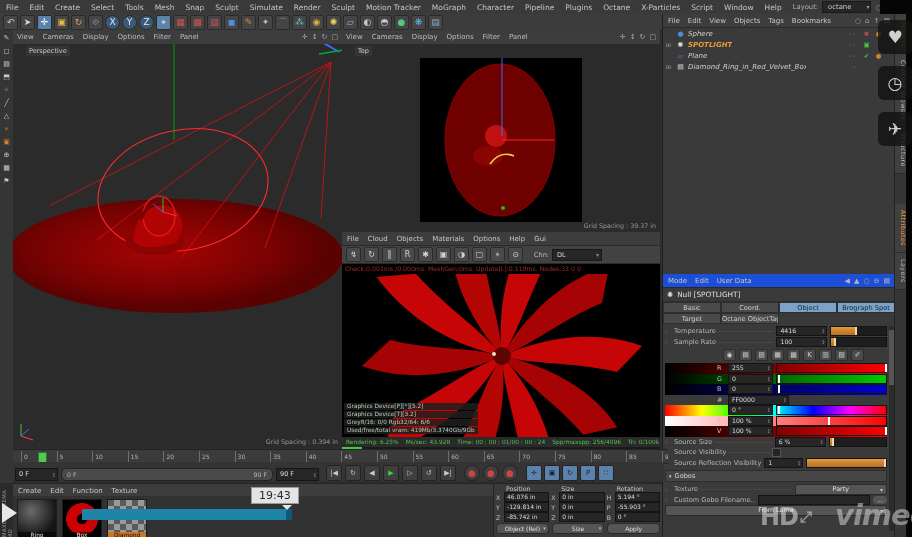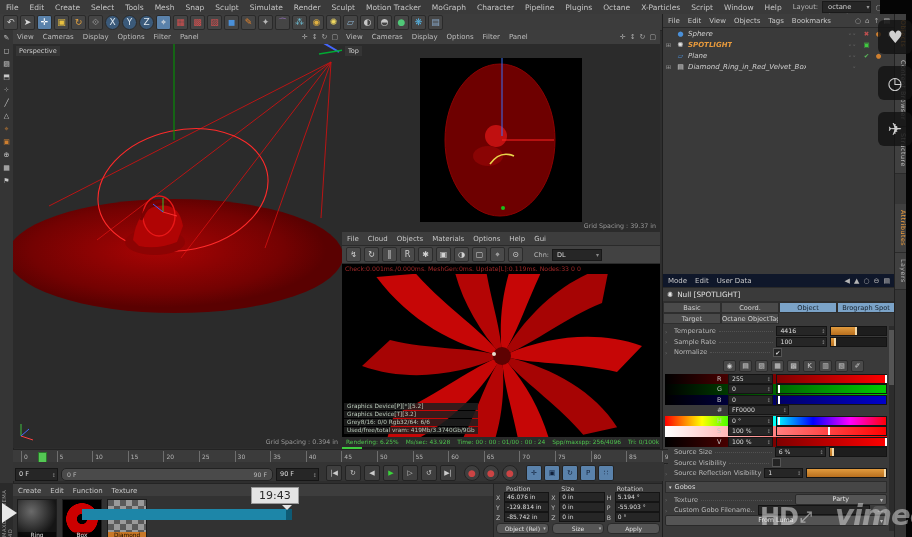--- a/index.html
+++ b/index.html
@@ -18,21 +18,21 @@
   .toolbar2{left:0;top:14px;width:662px;height:16px;background:#3c3c3c;border-bottom:1px solid #242424;display:flex;align-items:center;gap:2px;padding-left:3px;overflow:hidden;}
   .tbi{width:13px;height:13px;display:flex;align-items:center;justify-content:center;font-size:9px;background:#454545;border:1px solid #2a2a2a;border-radius:2px;flex:0 0 auto;}
   .tbi.circ{border-radius:50%;background:#3b5a7a;}
   .tbi.act{background:#5a82ab;}
   
   .leftrail{left:0;top:30px;width:13px;height:453px;background:#353535;border-right:1px solid #222;display:flex;flex-direction:column;align-items:center;gap:4px;padding-top:4px;}
   .lri{font-size:7px;line-height:8px;}
   
   .vhead{height:14px;background:#3d3d3d;border-bottom:1px solid #262626;display:flex;align-items:center;gap:9px;padding:0 4px;font-size:7px;color:#bdbdbd;}
   .vhead .sp{margin-left:auto;display:flex;gap:4px;font-size:7px;color:#aaa;}
-  .vlabel{position:absolute;left:3px;top:16px;background:#3a3a3ab0;color:#cfcfcf;font-size:6.5px;padding:1px 3px;z-index:3;}
+  .vlabel{position:absolute;left:13px;top:16px;background:#3a3a3ab0;color:#cfcfcf;font-size:6.5px;padding:1px 3px;z-index:3;}
   .gridlabel{position:absolute;right:4px;bottom:3px;color:#9a9a9a;font-size:6.3px;z-index:3;}
   .persp{left:13px;top:30px;width:329px;height:418px;background:#2b2b2b;border-right:1px solid #1f1f1f;overflow:hidden;}
   .topview{left:342px;top:30px;width:318px;height:202px;background:#2b2b2b;border-bottom:1px solid #1f1f1f;overflow:hidden;}
   
   .octane{left:342px;top:232px;width:318px;height:217px;background:#383838;overflow:hidden;}
   .omen{height:13px;background:#3d3d3d;display:flex;gap:9px;align-items:center;padding:0 5px;font-size:7px;border-bottom:1px solid #2a2a2a;}
   .otools{height:17px;background:#424242;display:flex;align-items:center;gap:3px;padding:0 4px;border-bottom:1px solid #2a2a2a;}
   .oti{width:13px;height:13px;background:#4a4a4a;border:1px solid #2c2c2c;border-radius:2px;display:flex;align-items:center;justify-content:center;font-size:8px;color:#d2d2d2;}
   .chn{margin-left:8px;display:flex;align-items:center;gap:3px;font-size:6.5px;color:#bbb;}
   .chn .dd{background:#262626;border:1px solid #181818;width:44px;height:10px;line-height:10px;padding-left:4px;font-size:6.5px;color:#ddd;position:relative;}
@@ -52,21 +52,21 @@
   .objrow .exp{width:7px;color:#9a9a9a;font-size:6px;}
   .objrow .oic{width:9px;text-align:center;font-size:7px;}
   .objrow .lbl{white-space:nowrap;overflow:hidden;max-width:118px;font-style:italic;}
   .objrow.sel .lbl{color:#e89a3c;font-weight:bold;}
   .objrow .dots{margin-left:auto;color:#8a8a8a;font-size:6px;letter-spacing:1px;padding-right:2px;}
   .objrow .tg{width:9px;text-align:center;font-size:6.5px;}
   
   .attrs{left:662px;top:274px;width:232px;height:263px;background:#3a3a3a;border-left:1px solid #1f1f1f;overflow:hidden;}
   .attrs .scroll{position:absolute;right:1px;top:52px;width:5px;height:205px;background:#2c2c2c;}
   .attrs .scroll .th{width:5px;height:55px;background:#555;margin-top:4px;}
-  .amenu{height:13px;display:flex;gap:8px;align-items:center;padding:0 5px;font-size:7px;background:#0f172a;border-bottom:1px solid #292929;}
+  .amenu{height:13px;display:flex;gap:8px;align-items:center;padding:0 5px;font-size:7px;background:#1d4ed8;border-bottom:1px solid #292929;}
   .amenu .sp{margin-left:auto;display:flex;gap:4px;color:#b5b5b5;}
   .atitle{height:13px;display:flex;align-items:center;gap:4px;padding:0 4px;font-size:7.3px;color:#e0e0e0;border-bottom:1px solid #2e2e2e;}
   .tabs{display:flex;flex-wrap:wrap;width:100%;}
   .tab{width:25%;box-sizing:border-box;height:11px;line-height:11px;text-align:center;font-size:6.6px;background:#4a4a4a;border:1px solid #2e2e2e;color:#cfcfcf;overflow:hidden;white-space:nowrap;}
   .tab.act{background:#7ba3c8;color:#16222e;}
   .params{padding:2px 8px 0 2px;}
   .prow{height:10.5px;display:flex;align-items:center;gap:3px;font-size:6.6px;color:#b8b8b8;}
   .prow .car{color:#777;font-size:6px;width:6px;}
   .prow .lead{flex:1;border-bottom:1px dotted #666;height:1px;opacity:.55;min-width:4px;}
   .vbox{width:46px;height:8px;background:#262626;border:1px solid #141414;color:#ddd;font-size:6.2px;line-height:8px;padding-left:3px;position:relative;flex:0 0 auto;}
@@ -490,27 +490,20 @@
       </div>
       <div class="prow">
         <span class="car">›</span>
           <span>Sample Rate</span>
           <span class="lead"></span>
         <span class="vbox">100</span>
         <span class="slider">
             <span class="fl" style="width:9%;"></span>
           </span>
       </div>
-      <div class="prow">
-        <span class="car">›</span>
-          <span>Normalize</span>
-          <span class="lead" style="max-width:60px;"></span>
-        <span class="cb">✔</span>
-        <span style="flex:1;"></span>
-      </div>
       <div class="ptools">
           <span class="pti">◉</span>
           <span class="pti">▤</span>
           <span class="pti">▨</span>
           <span class="pti">▦</span>
           <span class="pti">▩</span>
           <span class="pti">K</span>
           <span class="pti">▥</span>
           <span class="pti">▧</span>
           <span class="pti">✐</span>

